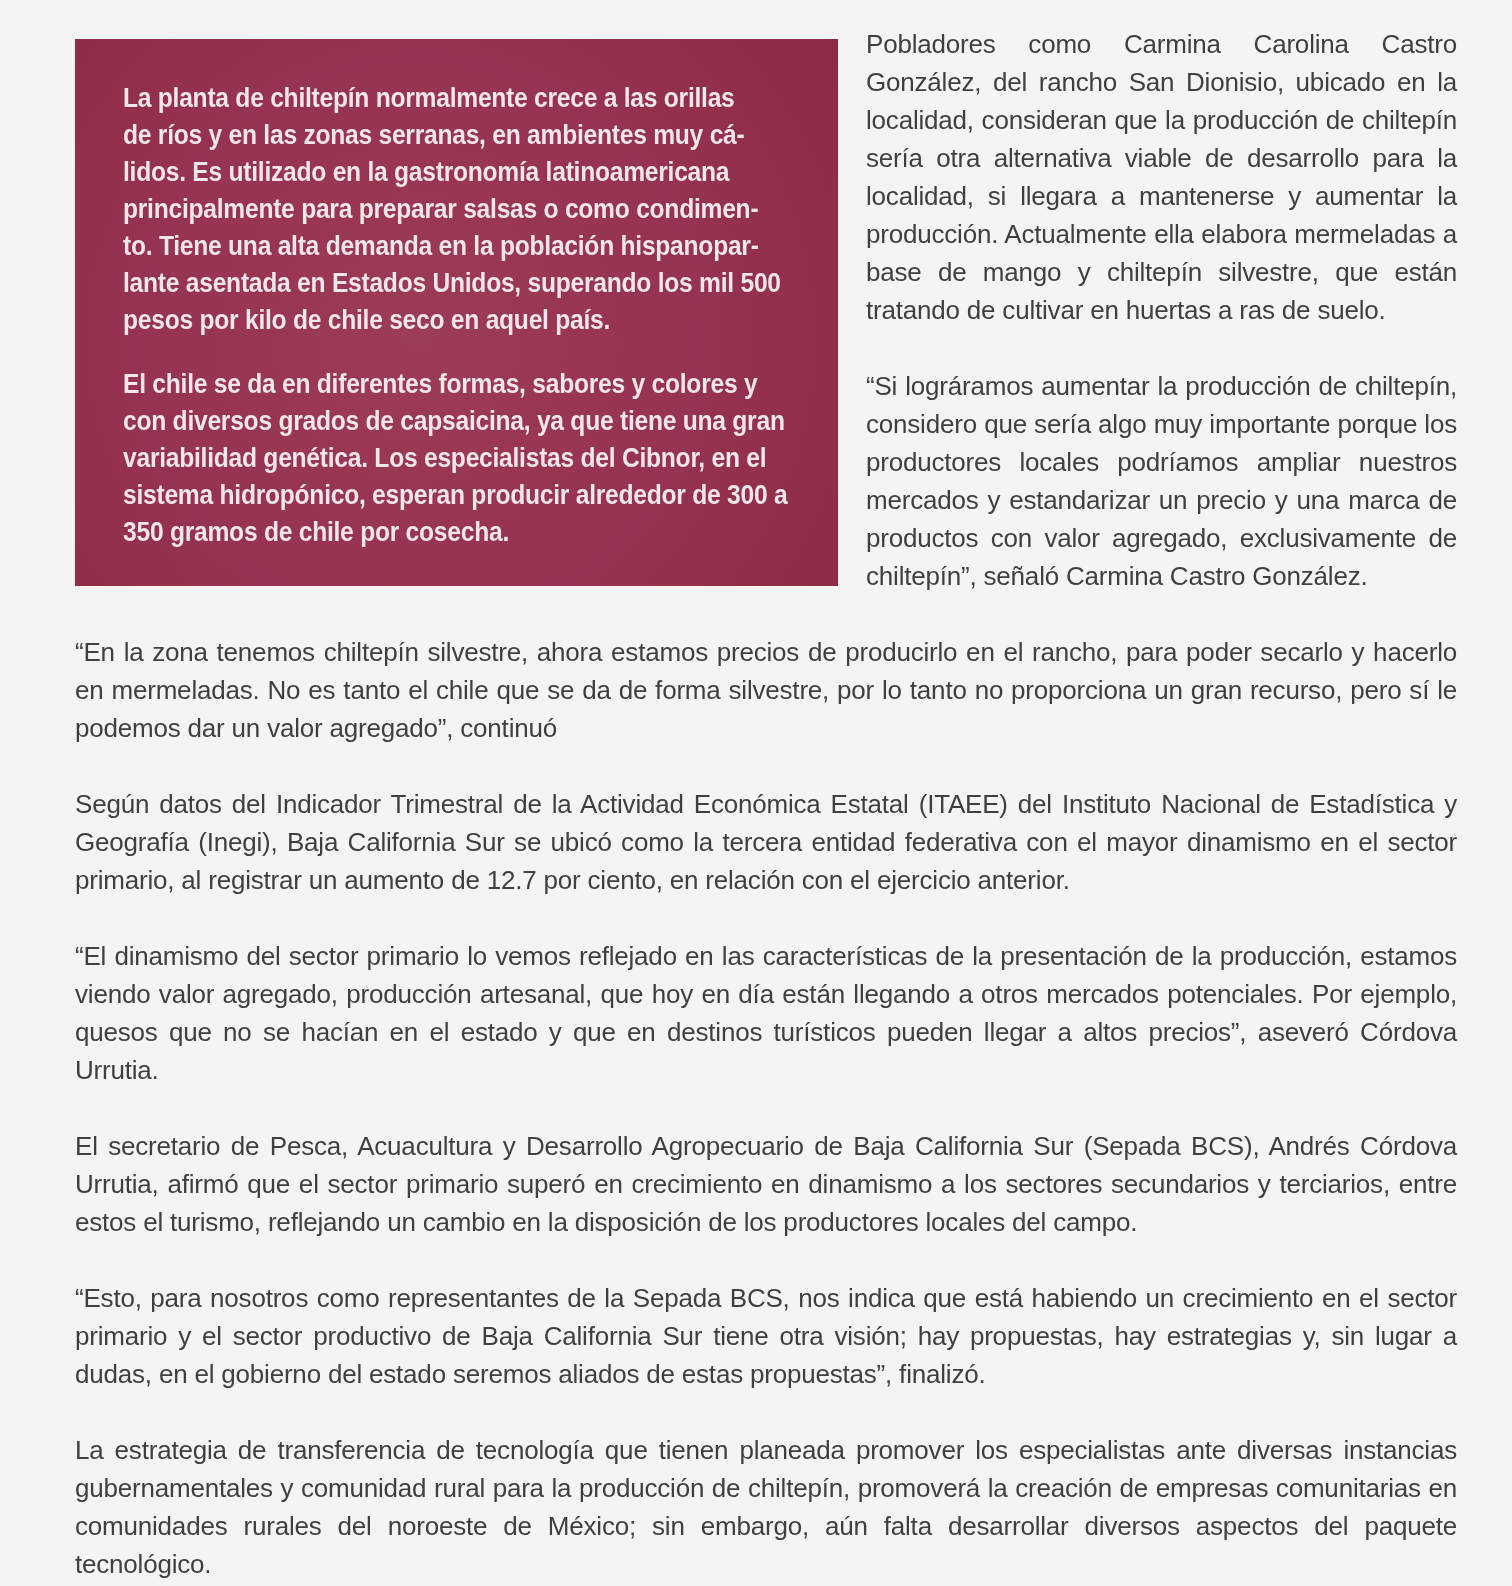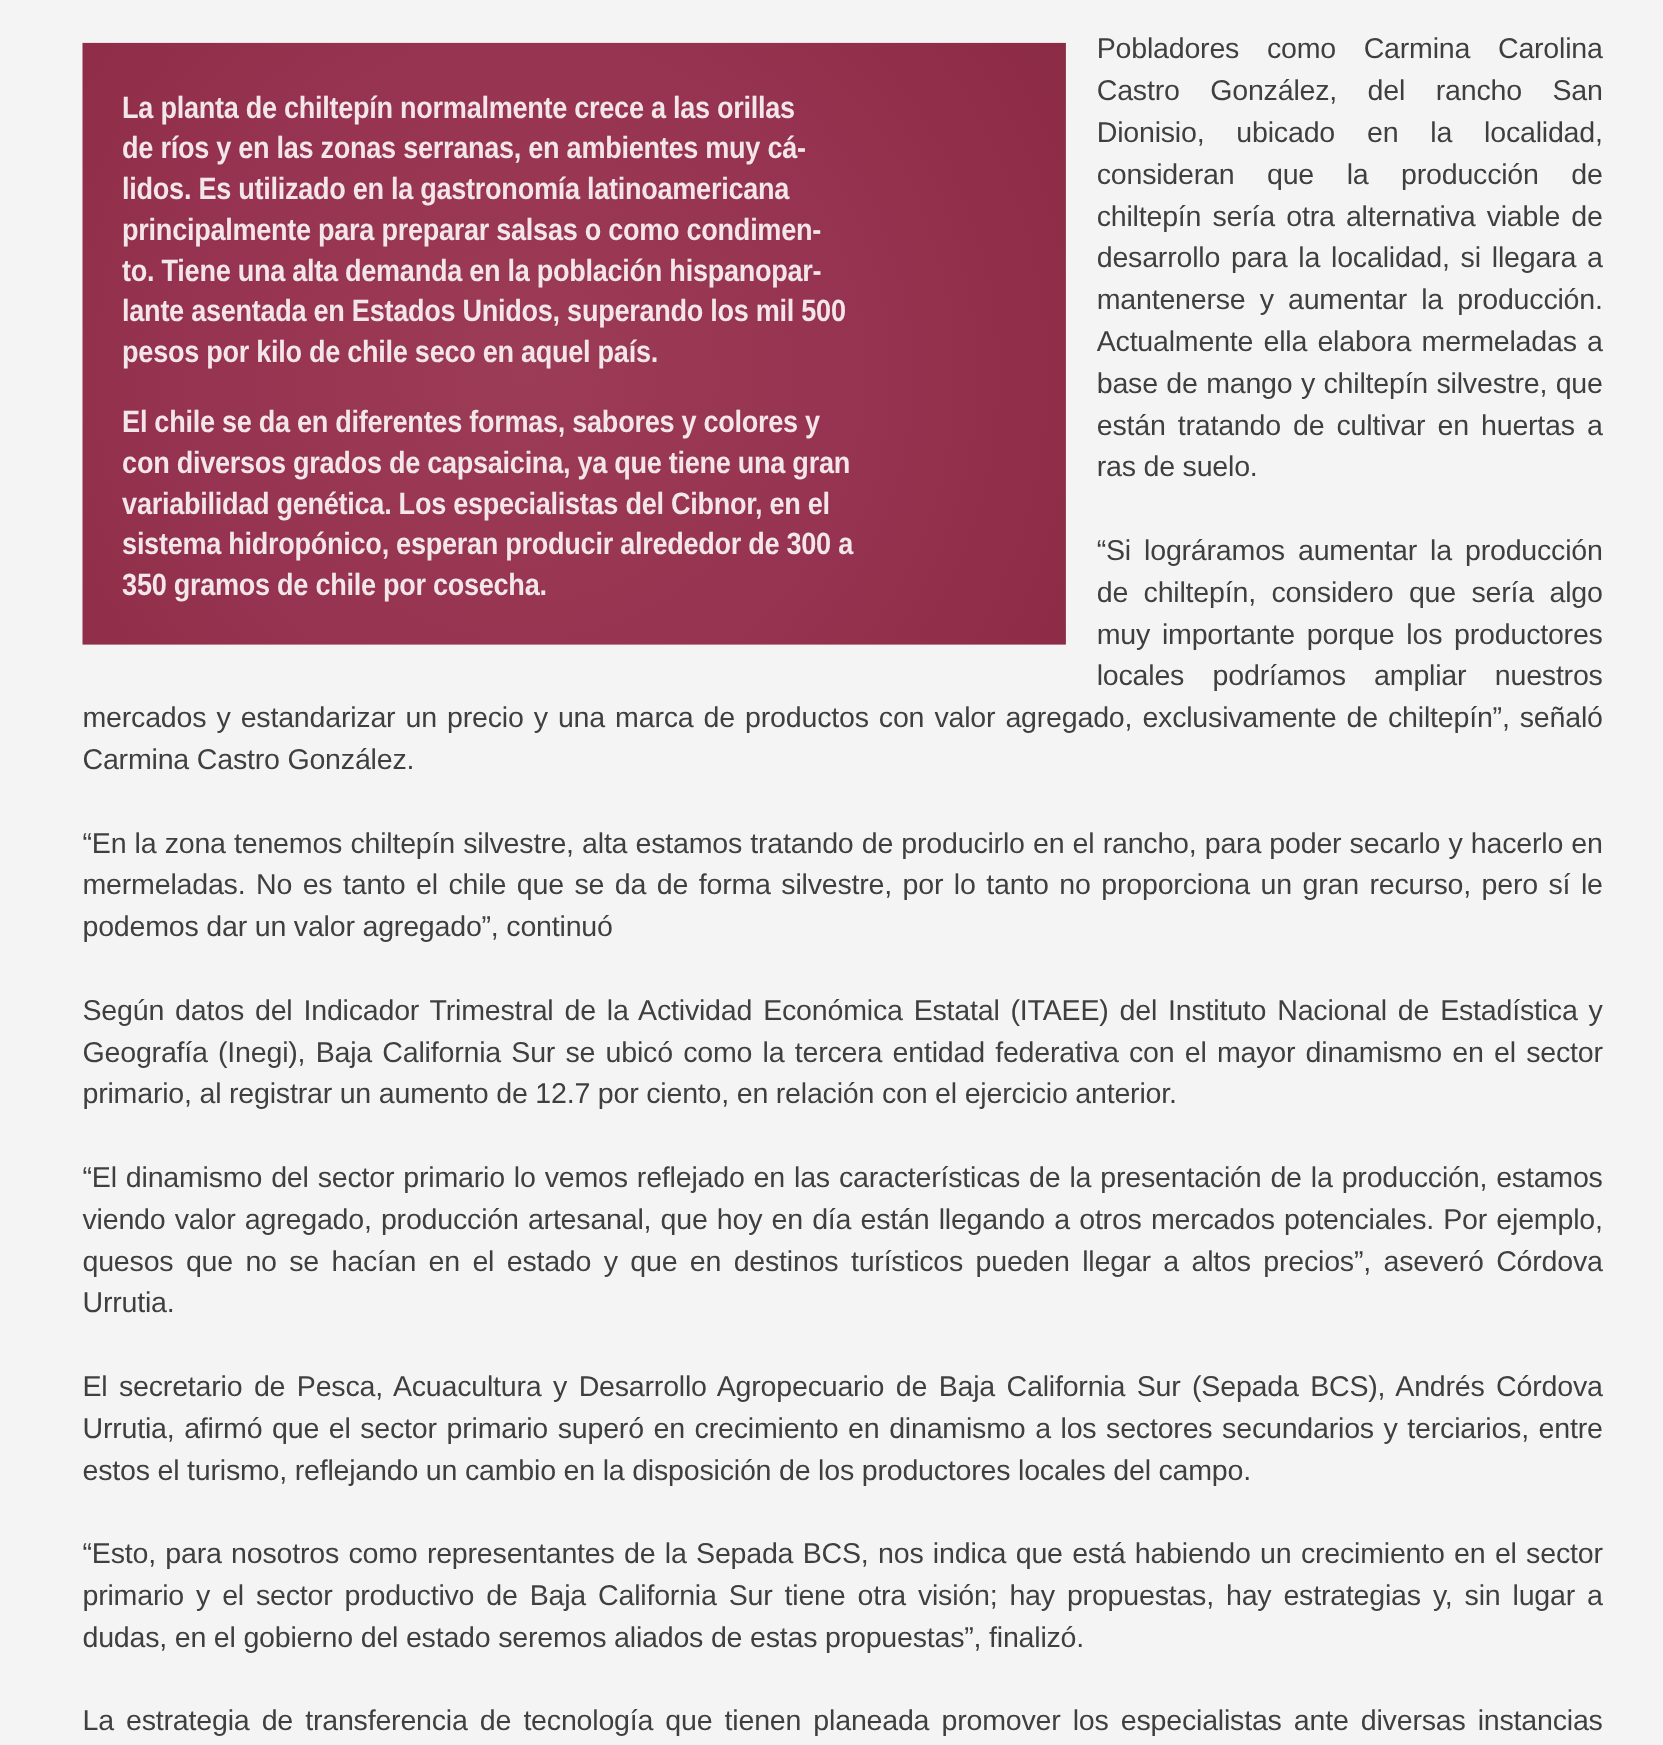--- a/index.html
+++ b/index.html
@@ -15,23 +15,23 @@
     overflow: hidden;
   }
   .article {
     padding: 25px 55px 40px 75px;
     font-family: "Liberation Sans", sans-serif;
   }
   
   .quote-box {
     float: left;
     box-sizing: border-box;
-    width: 894px;
+    width: 763px;
     margin: 14px 28px 28px 0;
-    padding: 40px 36px 36px 36px;
+    padding: 40px 36px 36px 48px;
     background: radial-gradient(circle at 45% 55%, #9d3c57 0%, #963350 55%, #8c2b45 100%);
     overflow: hidden;
   }
   .qb-para {
     margin: 0;
     font-family: "Liberation Sans", sans-serif;
     font-weight: bold;
     font-size: 28px;
     line-height: 37px;
     color: #f2e6ea;
@@ -75,21 +75,21 @@
         <span class="qb-line">El chile se da en diferentes formas, sabores y colores y</span>
         <span class="qb-line">con diversos grados de capsaicina, ya que tiene una gran</span>
         <span class="qb-line">variabilidad genética. Los especialistas del Cibnor, en el</span>
         <span class="qb-line">sistema hidropónico, esperan producir alrededor de 300 a</span>
         <span class="qb-line">350 gramos de chile por cosecha.</span>
       </p>
     </aside>
 
     <p class="body-para">Pobladores como Carmina Carolina Castro González, del rancho San Dionisio, ubicado en la localidad, consideran que la producción de chiltepín sería otra alternativa viable de desarrollo para la localidad, si llegara a mantenerse y aumentar la producción. Actualmente ella elabora mermeladas a base de mango y chiltepín silvestre, que están tratando de cultivar en huertas a ras de suelo.</p>
     <p class="body-para">“Si lográramos aumentar la producción de chiltepín, considero que sería algo muy importante porque los productores locales podríamos ampliar nuestros mercados y estandarizar un precio y una marca de productos con valor agregado, exclusivamente de chiltepín”, señaló Carmina Castro González.</p>
-    <p class="body-para">“En la zona tenemos chiltepín silvestre, alta estamos tratando de producirlo en el rancho, para poder secarlo y hacerlo en mermeladas. No es tanto el chile que se da de forma silvestre, por lo tanto no proporciona un gran recurso, pero sí le podemos dar un valor agregado”, continuó</p>
+    <p class="body-para">“En la zona tenemos chiltepín silvestre, ahora estamos precios de producirlo en el rancho, para poder secarlo y hacerlo en mermeladas. No es tanto el chile que se da de forma silvestre, por lo tanto no proporciona un gran recurso, pero sí le podemos dar un valor agregado”, continuó</p>
     <p class="body-para">Según datos del Indicador Trimestral de la Actividad Económica Estatal (ITAEE) del Instituto Nacional de Estadística y Geografía (Inegi), Baja California Sur se ubicó como la tercera entidad federativa con el mayor dinamismo en el sector primario, al registrar un aumento de 12.7 por ciento, en relación con el ejercicio anterior.</p>
     <p class="body-para">“El dinamismo del sector primario lo vemos reflejado en las características de la presentación de la producción, estamos viendo valor agregado, producción artesanal, que hoy en día están llegando a otros mercados potenciales. Por ejemplo, quesos que no se hacían en el estado y que en destinos turísticos pueden llegar a altos precios”, aseveró Córdova Urrutia.</p>
     <p class="body-para">El secretario de Pesca, Acuacultura y Desarrollo Agropecuario de Baja California Sur (Sepada BCS), Andrés Córdova Urrutia, afirmó que el sector primario superó en crecimiento en dinamismo a los sectores secundarios y terciarios, entre estos el turismo, reflejando un cambio en la disposición de los productores locales del campo.</p>
     <p class="body-para">“Esto, para nosotros como representantes de la Sepada BCS, nos indica que está habiendo un crecimiento en el sector primario y el sector productivo de Baja California Sur tiene otra visión; hay propuestas, hay estrategias y, sin lugar a dudas, en el gobierno del estado seremos aliados de estas propuestas”, finalizó.</p>
     <p class="body-para">La estrategia de transferencia de tecnología que tienen planeada promover los especialistas ante diversas instancias gubernamentales y comunidad rural para la producción de chiltepín, promoverá la creación de empresas comunitarias en comunidades rurales del noroeste de México; sin embargo, aún falta desarrollar diversos aspectos del paquete tecnológico.</p>
 
   </article>
 </div>
 
 </body></html>

